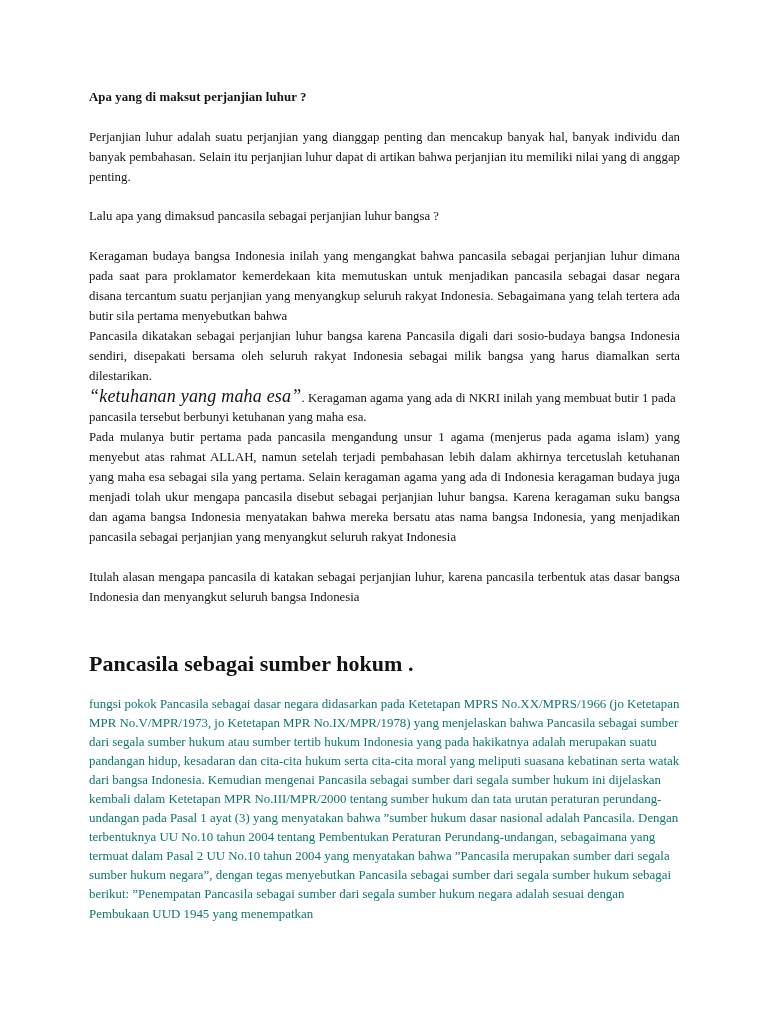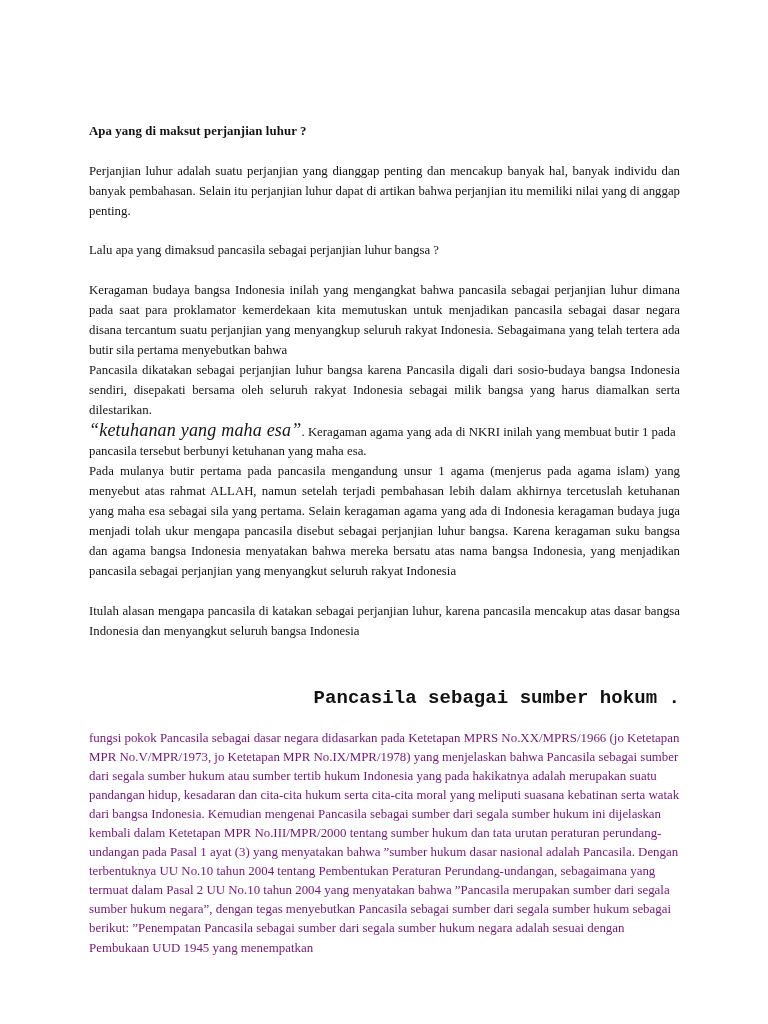--- a/index.html
+++ b/index.html
@@ -21,21 +21,20 @@
     position: relative;
     width: 768px;
     height: 1024px;
     background: #ffffff;
     box-sizing: border-box;
     padding: 88px 88px 0 89px;
   }
 
   .doc-body {
     width: 591px;
-    margin-top: 34px;
   }
 
   
   .sec1 {
     font-size: 12.8px;
     line-height: 19.9px;
     text-align: justify;
     text-justify: inter-word;
     color: #141414;
   }
@@ -62,35 +61,34 @@
   }
   .quote-em {
     font-style: italic;
     font-size: 18px;
     letter-spacing: 0.2px;
   }
 
   
   .h2-title {
     font-weight: bold;
-    font-size: 19px;
+    font-size: 22px;
     line-height: 22px;
-    text-align: right;
+    text-align: left;
     margin: 0;
     letter-spacing: 0.05px;
     color: #121212;
-    font-family: Liberation Mono, monospace;
   }
 
   
   .sec2 {
     font-size: 12.9px;
     line-height: 19.1px;
     text-align: left;
-    color: #701a75;
+    color: #0f766e;
     width: 592px;
   }
   .sec2 p {
     margin: 0;
   }
   .spacer-before-h2   { height: 45px; }
   .spacer-after-h2    { height: 20px; }
 </style>
 </head>
 <body>
@@ -117,21 +115,21 @@
       <p>Pancasila dikatakan sebagai perjanjian luhur bangsa karena Pancasila digali dari sosio-budaya bangsa Indonesia sendiri, disepakati bersama oleh seluruh rakyat Indonesia sebagai milik bangsa yang harus diamalkan serta dilestarikan.</p>
 
       <p class="quote-line">
         <span class="quote-em">“ketuhanan yang maha esa”</span><span>. Keragaman agama yang ada di NKRI inilah yang membuat butir 1 pada pancasila tersebut berbunyi ketuhanan yang maha esa.</span>
       </p>
 
       <p>Pada mulanya butir pertama pada pancasila mengandung unsur 1 agama (menjerus pada agama islam) yang menyebut atas rahmat ALLAH, namun setelah terjadi pembahasan lebih dalam akhirnya  tercetuslah ketuhanan yang maha esa sebagai sila yang pertama. Selain keragaman agama yang ada di Indonesia keragaman budaya juga menjadi tolah ukur mengapa pancasila disebut sebagai perjanjian luhur bangsa. Karena keragaman suku bangsa dan agama bangsa Indonesia menyatakan bahwa mereka bersatu atas nama bangsa Indonesia, yang menjadikan pancasila sebagai perjanjian yang menyangkut seluruh rakyat Indonesia</p>
 
       <div class="gap-line"></div>
 
-      <p>Itulah alasan mengapa pancasila di katakan sebagai perjanjian luhur, karena pancasila mencakup atas dasar bangsa Indonesia dan menyangkut seluruh bangsa Indonesia</p>
+      <p>Itulah alasan mengapa pancasila di katakan sebagai perjanjian luhur, karena pancasila terbentuk atas dasar bangsa Indonesia dan menyangkut seluruh bangsa Indonesia</p>
     </div>
 
     <div class="spacer-before-h2"></div>
 
     <h2 class="h2-title">Pancasila sebagai sumber hokum .</h2>
 
     <div class="spacer-after-h2"></div>
 
     <div class="sec2">
       <p>fungsi pokok Pancasila sebagai dasar negara didasarkan pada Ketetapan MPRS No.XX/MPRS/1966 (jo Ketetapan MPR No.V/MPR/1973, jo Ketetapan MPR No.IX/MPR/1978) yang menjelaskan bahwa Pancasila sebagai sumber dari segala sumber hukum atau sumber tertib hukum Indonesia yang pada hakikatnya adalah merupakan suatu pandangan hidup, kesadaran dan cita-cita hukum serta cita-cita moral yang meliputi suasana kebatinan serta watak dari bangsa Indonesia. Kemudian mengenai Pancasila sebagai sumber dari segala sumber hukum ini dijelaskan kembali dalam Ketetapan MPR No.III/MPR/2000 tentang sumber hukum dan tata urutan peraturan perundang-undangan pada Pasal 1 ayat (3) yang menyatakan bahwa ”sumber hukum dasar nasional adalah Pancasila. Dengan terbentuknya UU No.10 tahun 2004 tentang Pembentukan Peraturan Perundang-undangan, sebagaimana yang termuat dalam Pasal 2 UU No.10 tahun 2004 yang menyatakan bahwa ”Pancasila merupakan sumber dari segala sumber hukum negara”, dengan tegas menyebutkan Pancasila sebagai sumber dari segala sumber hukum sebagai berikut: ”Penempatan Pancasila sebagai sumber dari segala sumber hukum negara adalah sesuai dengan Pembukaan UUD 1945 yang menempatkan</p>

